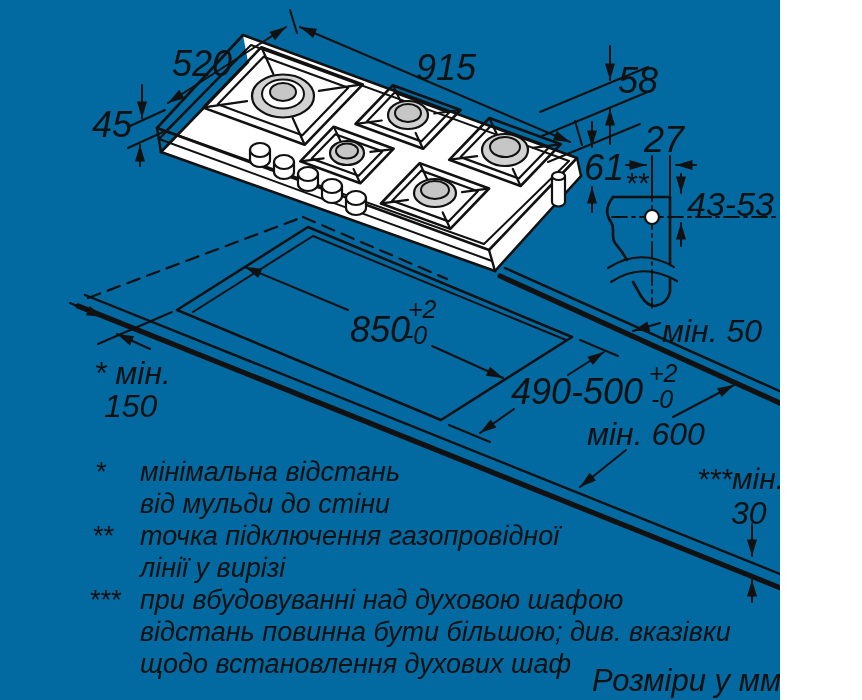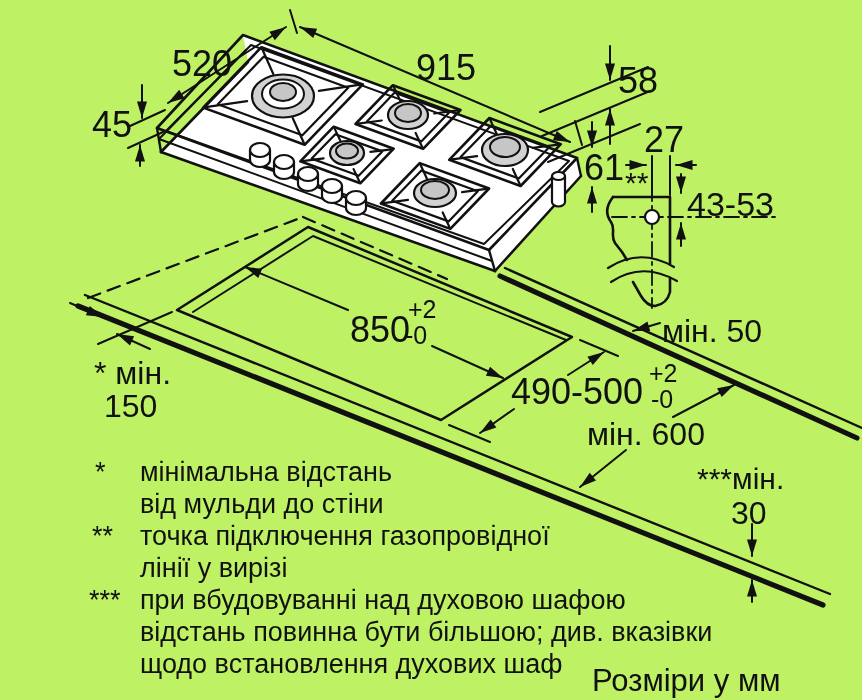--- a/index.html
+++ b/index.html
@@ -1,17 +1,17 @@
 <!DOCTYPE html>
 <html><head>
 <meta charset="utf-8">
 <style>
   html,body{margin:0;padding:0;background:#ffffff;}
-  .stage{position:relative;width:862px;height:700px;background:#bef264;overflow:hidden;
-         font-family:"Liberation Sans", sans-serif;}
+  .stage{position:relative;width:780px;height:700px;background:#0369a1;overflow:hidden;
+         font-family:"Liberation Sans", sans-serif;font-style:italic;}
   svg{display:block}
   text{fill:#111;}
   .dimtxt{font-size:36px;}
   .toltxt{font-size:25px;}
   .mintxt{font-size:32px;}
   .fntxt{font-size:27px;}
   .unittxt{font-size:31px;}
 </style>
 </head>
 <body>

